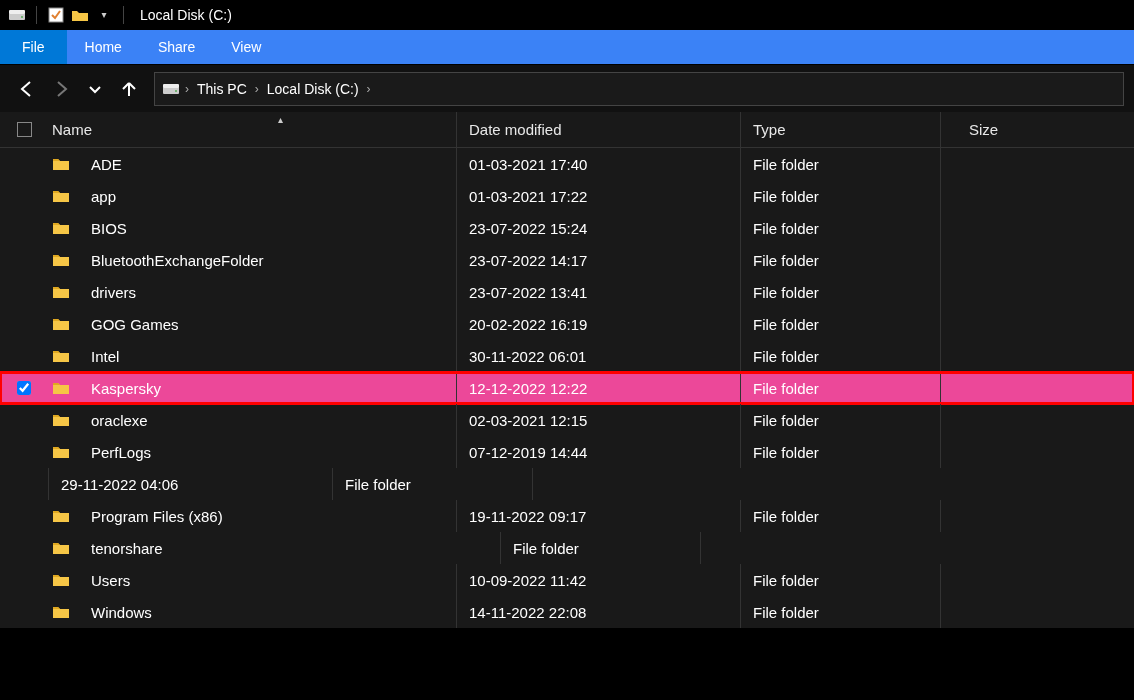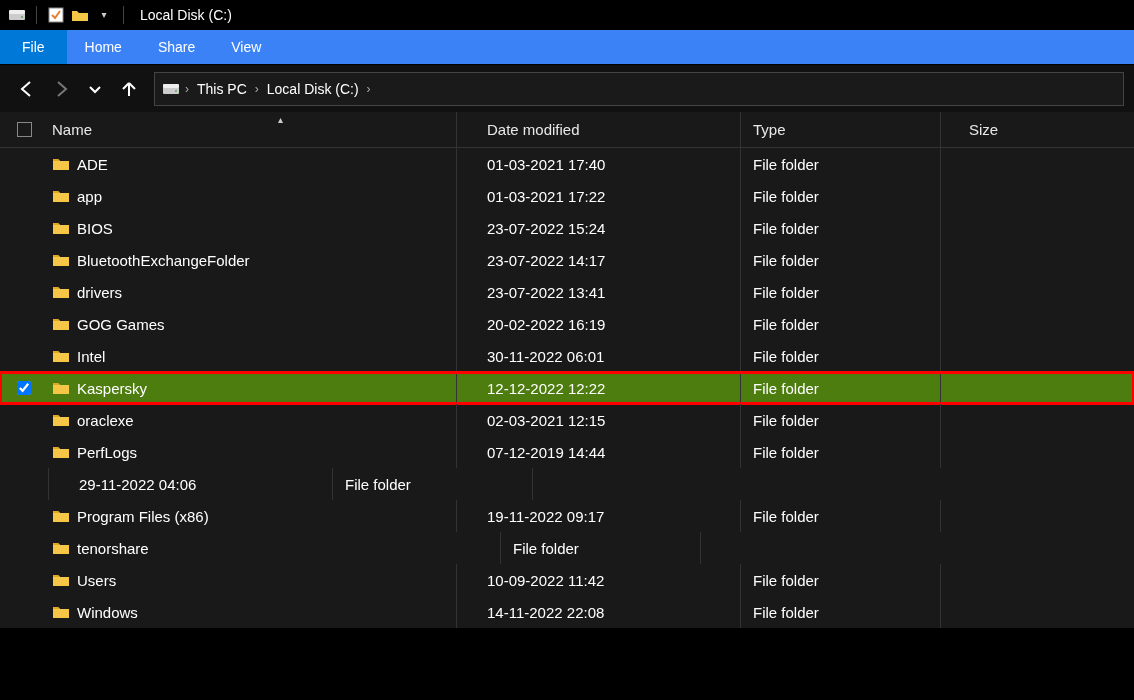--- a/index.html
+++ b/index.html
@@ -96,36 +96,36 @@
     height: 36px;
     background: #191919;
     display: flex;
     align-items: center;
     border-bottom: 1px solid #333;
     font-size: 15px;
     color: #e8e8e8;
   }
   .col-check { width: 48px; display:flex; justify-content:center; }
   .col-name  { width: 408px; padding-left: 4px; display:flex; align-items:center; gap:6px;}
-  .col-date  { width: 240px; padding-left: 30px; border-left: 1px solid #333; height:100%; display:flex; align-items:center;}
+  .col-date  { width: 240px; padding-left: 12px; border-left: 1px solid #333; height:100%; display:flex; align-items:center;}
   .col-type  { width: 200px; padding-left: 12px; border-left: 1px solid #333; height:100%; display:flex; align-items:center;margin-left:44px;}
   .col-size  { flex: 1;       padding-left: 28px; border-left: 1px solid #333; height:100%; display:flex; align-items:center;}
   .sort-caret { font-size: 10px; color:#ccc; position:relative; top:-10px; left:180px;}
   .filelist { background: #191919; }
   .row {
     height: 32px;
     display: flex;
     align-items: center;
     font-size: 15px;
     position: relative;
   }
   .row .col-check input { width:14px; height:14px; }
-  .row .col-name { display:flex; align-items:center; gap:7px; }
+  .row .col-name { display:flex; align-items:center; gap:21px; }
   .row.selected {
-    background: #4d7c0f;
+    background: #ec4899;
   }
   .row.highlight-box {
     outline: 3px solid #ff0000;
     outline-offset: -2px;
   }
   .folder-icon {
     width: 18px; height: 14px;
     display:inline-block;
   }
   .folder-icon svg { display:block; }

